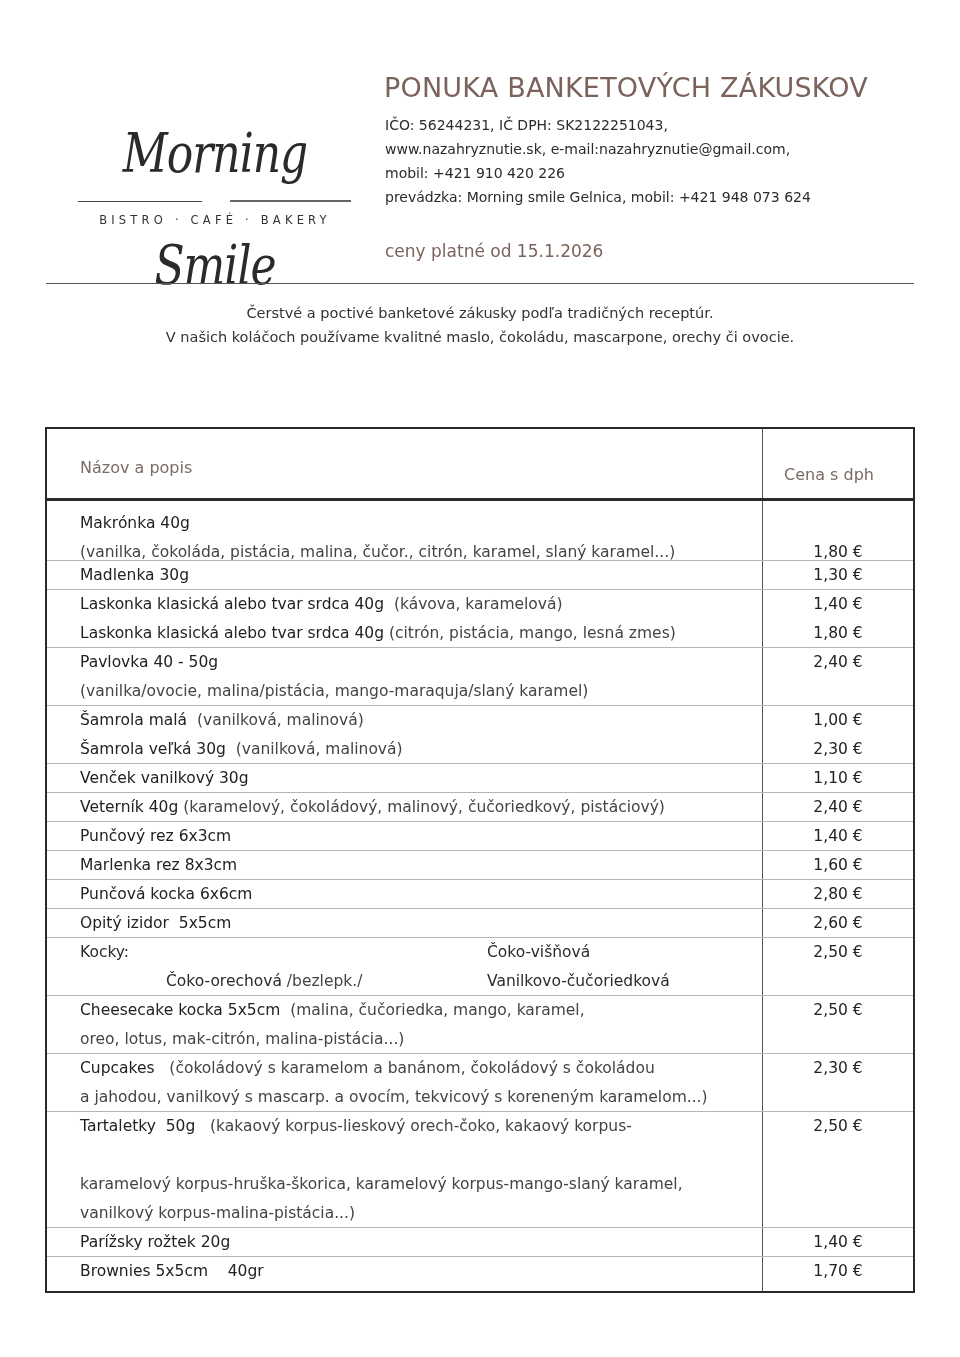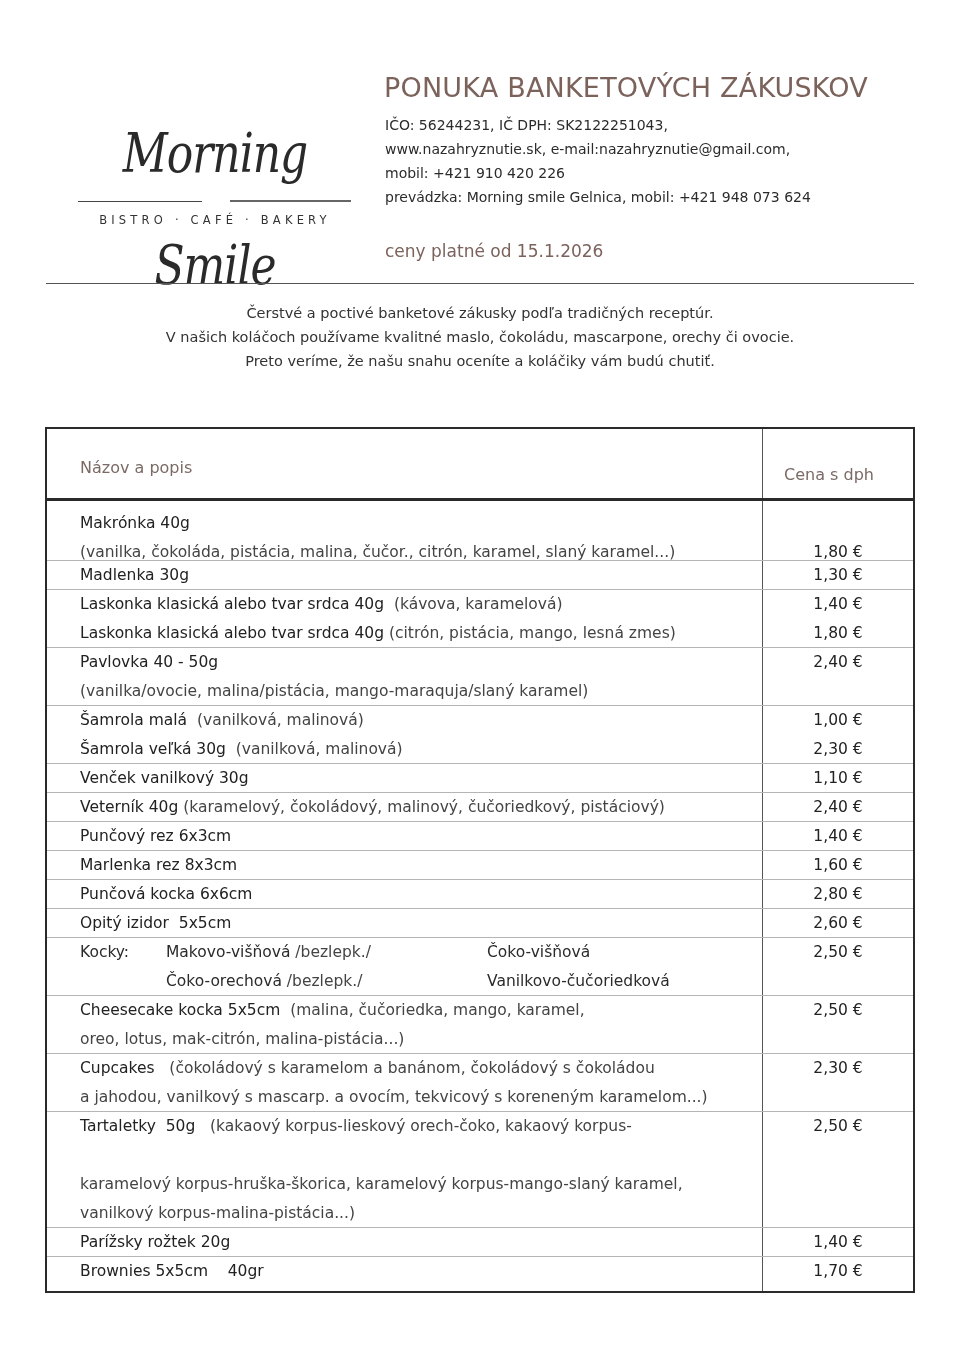--- a/index.html
+++ b/index.html
@@ -48,21 +48,20 @@
   <div>www.nazahryznutie.sk, e-mail:nazahryznutie@gmail.com,</div>
   <div>mobil: +421 910 420 226</div>
   <div>prevádzka: Morning smile Gelnica,  mobil: +421 948 073 624</div>
 </div>
 <div class="validity">ceny platné od 15.1.2026</div>
 <div class="hr"></div>
 
 <div class="intro">
   <div>Čerstvé a poctivé banketové zákusky podľa tradičných receptúr.</div>
   <div>V našich koláčoch používame kvalitné maslo, čokoládu, mascarpone, orechy či ovocie.</div>
-  <div>Preto veríme, že našu snahu oceníte a koláčiky vám budú chutiť.</div>
 </div>
 
 <div class="table" id="menu-table">
   <div class="col-sep"></div>
   <div class="th-name">Názov a popis</div>
   <div class="th-price">Cena s dph</div>
   <div class="head-sep"></div>
   <div id="rows">
       <div class="row first" style="top: 76px; height: 59px;">
         <div class="line" style="top: 4px;"><span class="nm" style="white-space: pre;">Makrónka 40g</span><span class="ds" style="white-space: pre;"></span></div>
@@ -111,21 +110,20 @@
       <div class="row" style="top: 450px; height: 29px;">
         <div class="line" style="top: 0px;"><span class="nm" style="white-space: pre;">Punčová kocka 6x6cm</span><span class="ds" style="white-space: pre;"></span></div>
         <div class="price" style="top: 0px;">2,80 €</div>
       </div>
       <div class="row" style="top: 479px; height: 29px;">
         <div class="line" style="top: 0px;"><span class="nm" style="white-space: pre;">Opitý izidor  5x5cm</span><span class="ds" style="white-space: pre;"></span></div>
         <div class="price" style="top: 0px;">2,60 €</div>
       </div>
       <div class="row" style="top: 508px; height: 58px;">
         <div class="line" style="top: 0px;">Kocky:</div>
-        <div class="kc-a" style="top: 0px;"><span>Makovo-višňová</span><span class="ds" style="color: rgb(68, 68, 68);"> /bezlepk./</span></div>
         <div class="kc-b" style="top: 0px;"><span>Čoko-višňová</span><span class="ds" style="color: rgb(68, 68, 68);"></span></div>
         <div class="kc-a" style="top: 29px;"><span>Čoko-orechová</span><span class="ds" style="color: rgb(68, 68, 68);"> /bezlepk./</span></div>
         <div class="kc-b" style="top: 29px;"><span>Vanilkovo-čučoriedková</span><span class="ds" style="color: rgb(68, 68, 68);"></span></div>
         <div class="price" style="top: 0px;">2,50 €</div>
         <div class="price" style="top: 29px;"></div>
       </div>
       <div class="row" style="top: 566px; height: 58px;">
         <div class="line" style="top: 0px;"><span class="nm" style="white-space: pre;">Cheesecake kocka 5x5cm</span><span class="ds" style="white-space: pre;">  (malina, čučoriedka, mango, karamel,</span></div>
         <div class="line" style="top: 29px;"><span class="nm" style="white-space: pre;"></span><span class="ds" style="white-space: pre;">oreo, lotus, mak-citrón, malina-pistácia...)</span></div>
         <div class="price" style="top: 0px;">2,50 €</div>

